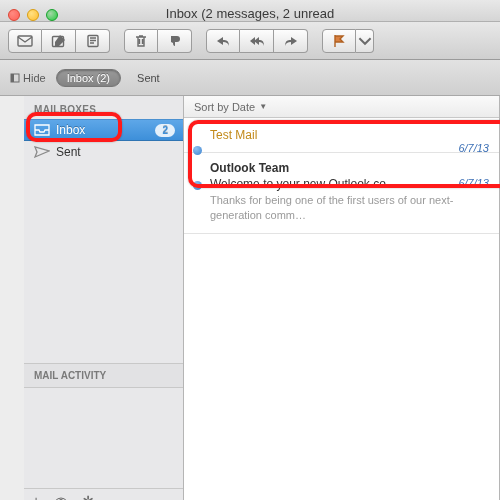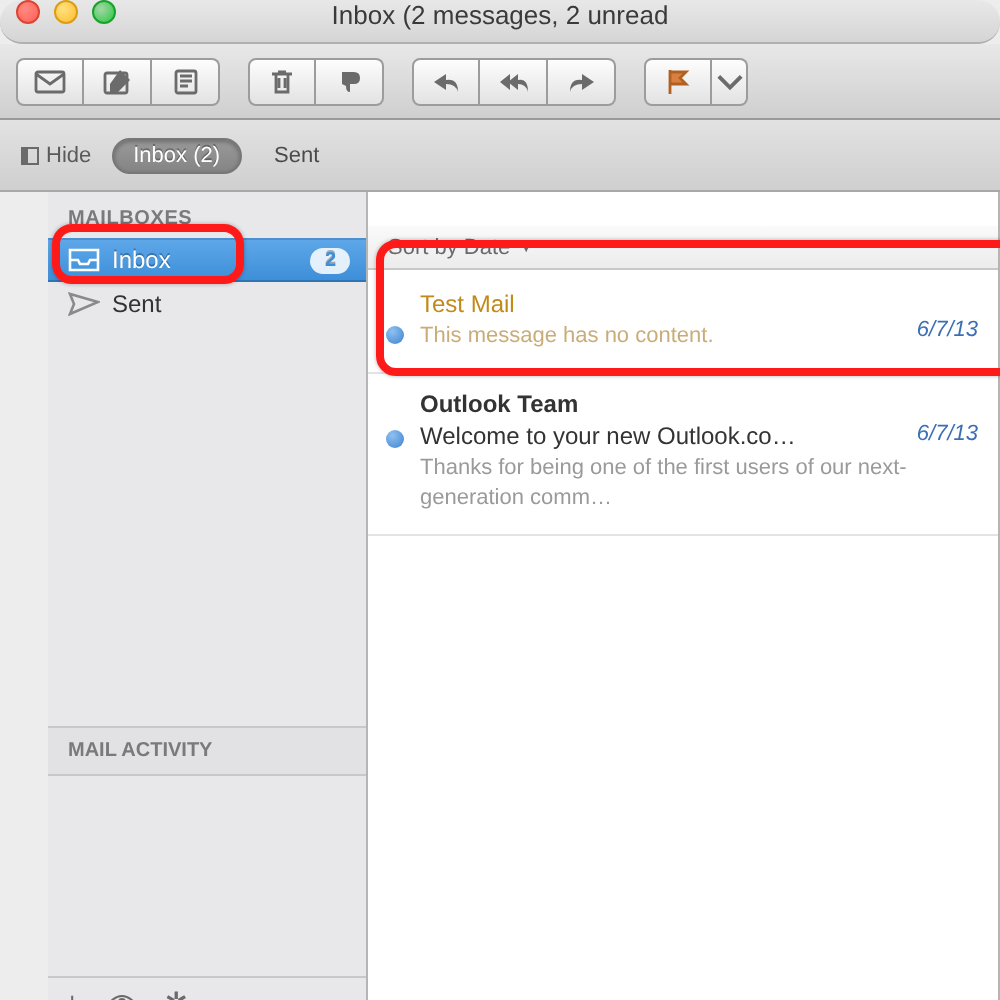--- a/index.html
+++ b/index.html
@@ -1,18 +1,18 @@
 <!DOCTYPE html>
 <html><head>
 <meta charset="utf-8">
 <style>
 * { box-sizing: border-box; margin: 0; padding: 0; font-family: "Lucida Grande", -apple-system, sans-serif; }
 body { width: 500px; height: 500px; background: #ededed; overflow: hidden; font-size: 11px; color: #333; }
 
-.titlebar { height: 22px; background: linear-gradient(#e8e8e8,#d5d5d5); border-bottom: 1px solid #b0b0b0; display: flex; align-items: flex-start; padding: 0 8px; position: relative; border-radius: 11px; }
+.titlebar { height: 22px; background: linear-gradient(#e8e8e8,#d5d5d5); border-bottom: 1px solid #b0b0b0; display: flex; align-items: flex-end; padding: 0 8px; position: relative; }
 .traffic { display: flex; gap: 7px; }
 .traffic span { width: 12px; height: 12px; border-radius: 50%; display: block; }
 .t-close { background: radial-gradient(circle at 35% 35%, #ff8a80, #ff5f56); border: 1px solid #d43; }
 .t-min { background: radial-gradient(circle at 35% 35%, #ffe082, #ffbd2e); border: 1px solid #da9e10; }
 .t-max { background: radial-gradient(circle at 35% 35%, #a5d6a7, #27c93f); border: 1px solid #17a22c; }
 .title { position: absolute; left: 0; right: 0; text-align: center; font-size: 13px; color: #3a3a3a; pointer-events: none; }
 
 .toolbar { height: 38px; background: linear-gradient(#e8e8e8,#cfcfcf); border-bottom: 1px solid #9a9a9a; display: flex; align-items: center; padding: 0 8px; gap: 14px; }
 .btn-group { display: flex; }
 .tb-btn { width: 34px; height: 24px; background: linear-gradient(#fdfdfd,#e2e2e2); border: 1px solid #9c9c9c; display: flex; align-items: center; justify-content: center; color: #555; font-size: 13px; }
@@ -38,21 +38,21 @@
 .count-badge { background: #9fa3a8; color: #fff; font-size: 10px; font-weight: bold; padding: 1px 7px; border-radius: 8px; }
 .sb-item.selected .count-badge { background: rgba(255,255,255,.85); color: #3d8fd9; }
 .hl-red { position: absolute; border: 4px solid #ff1a1a; border-radius: 10px; pointer-events: none; box-shadow: 0 0 2px rgba(0,0,0,.3); }
 
 .mail-activity { margin-top: auto; }
 .activity-head { font-size: 10px; color: #7a7a7a; font-weight: bold; padding: 6px 10px; border-top: 1px solid #c8c8c8; border-bottom: 1px solid #c8c8c8; background: #e2e2e4; }
 .activity-body { height: 100px; }
 .sb-footer { height: 24px; border-top: 1px solid #c8c8c8; display: flex; align-items: center; padding: 0 8px; gap: 14px; color: #6a6a6a; font-size: 14px; }
 
 .msglist { flex: 1; background: #fff; border-right: 1px solid #b5b5b5; display: flex; flex-direction: column; position: relative; }
-.sort-head { height: 22px; background: linear-gradient(#fafafa,#ececec); border-bottom: 1px solid #c8c8c8; display: flex; align-items: center; padding: 0 10px; font-size: 11px; color: #6a6a6a; gap: 4px; margin-top: 17px; }
+.sort-head { height: 22px; background: linear-gradient(#fafafa,#ececec); border-bottom: 1px solid #c8c8c8; display: flex; align-items: center; padding: 0 10px; font-size: 11px; color: #6a6a6a; gap: 4px; }
 .msg { padding: 8px 10px 10px 26px; border-bottom: 1px solid #e3e3e3; position: relative; }
 .msg .from { font-size: 12px; font-weight: bold; }
 .msg.sel .from { color: #c28a1a; }
 .msg .date { position: absolute; right: 10px; top: 24px; font-size: 11px; color: #3b6fb5; font-style: italic; }
 .msg .subj { font-size: 12px; margin-top: 2px; }
 .msg.sel .subj { color: #c28a1a; }
 .msg .preview { font-size: 11px; color: #9a9a9a; margin-top: 2px; line-height: 1.35; }
 .msg.sel .preview { color: #c9ad78; }
 .unread-dot { position: absolute; left: 9px; top: 28px; width: 9px; height: 9px; border-radius: 50%; background: radial-gradient(circle at 35% 30%, #8ec1f0, #3c82d0); }
 .vip { color: #c28a1a; font-size: 11px; margin-left: 2px; }
@@ -192,21 +192,20 @@
   <div class="msglist">
     <div class="sort-head">
       <span>Sort by Date</span>
       <span style="font-size:8px">▼</span>
     </div>
 
     <div class="msg sel">
       <span class="unread-dot"></span>
       <div class="date">6/7/13</div>
       <div class="subj">Test Mail</div>
-      <div class="preview">This message has no content.</div>
     </div>
 
     <div class="msg">
       <span class="unread-dot"></span>
       <div class="from">Outlook Team</div>
       <div class="date">6/7/13</div>
       <div class="subj">Welcome to your new Outlook.co…</div>
       <div class="preview">Thanks for being one of the first users of our next-generation comm…</div>
     </div>
 

